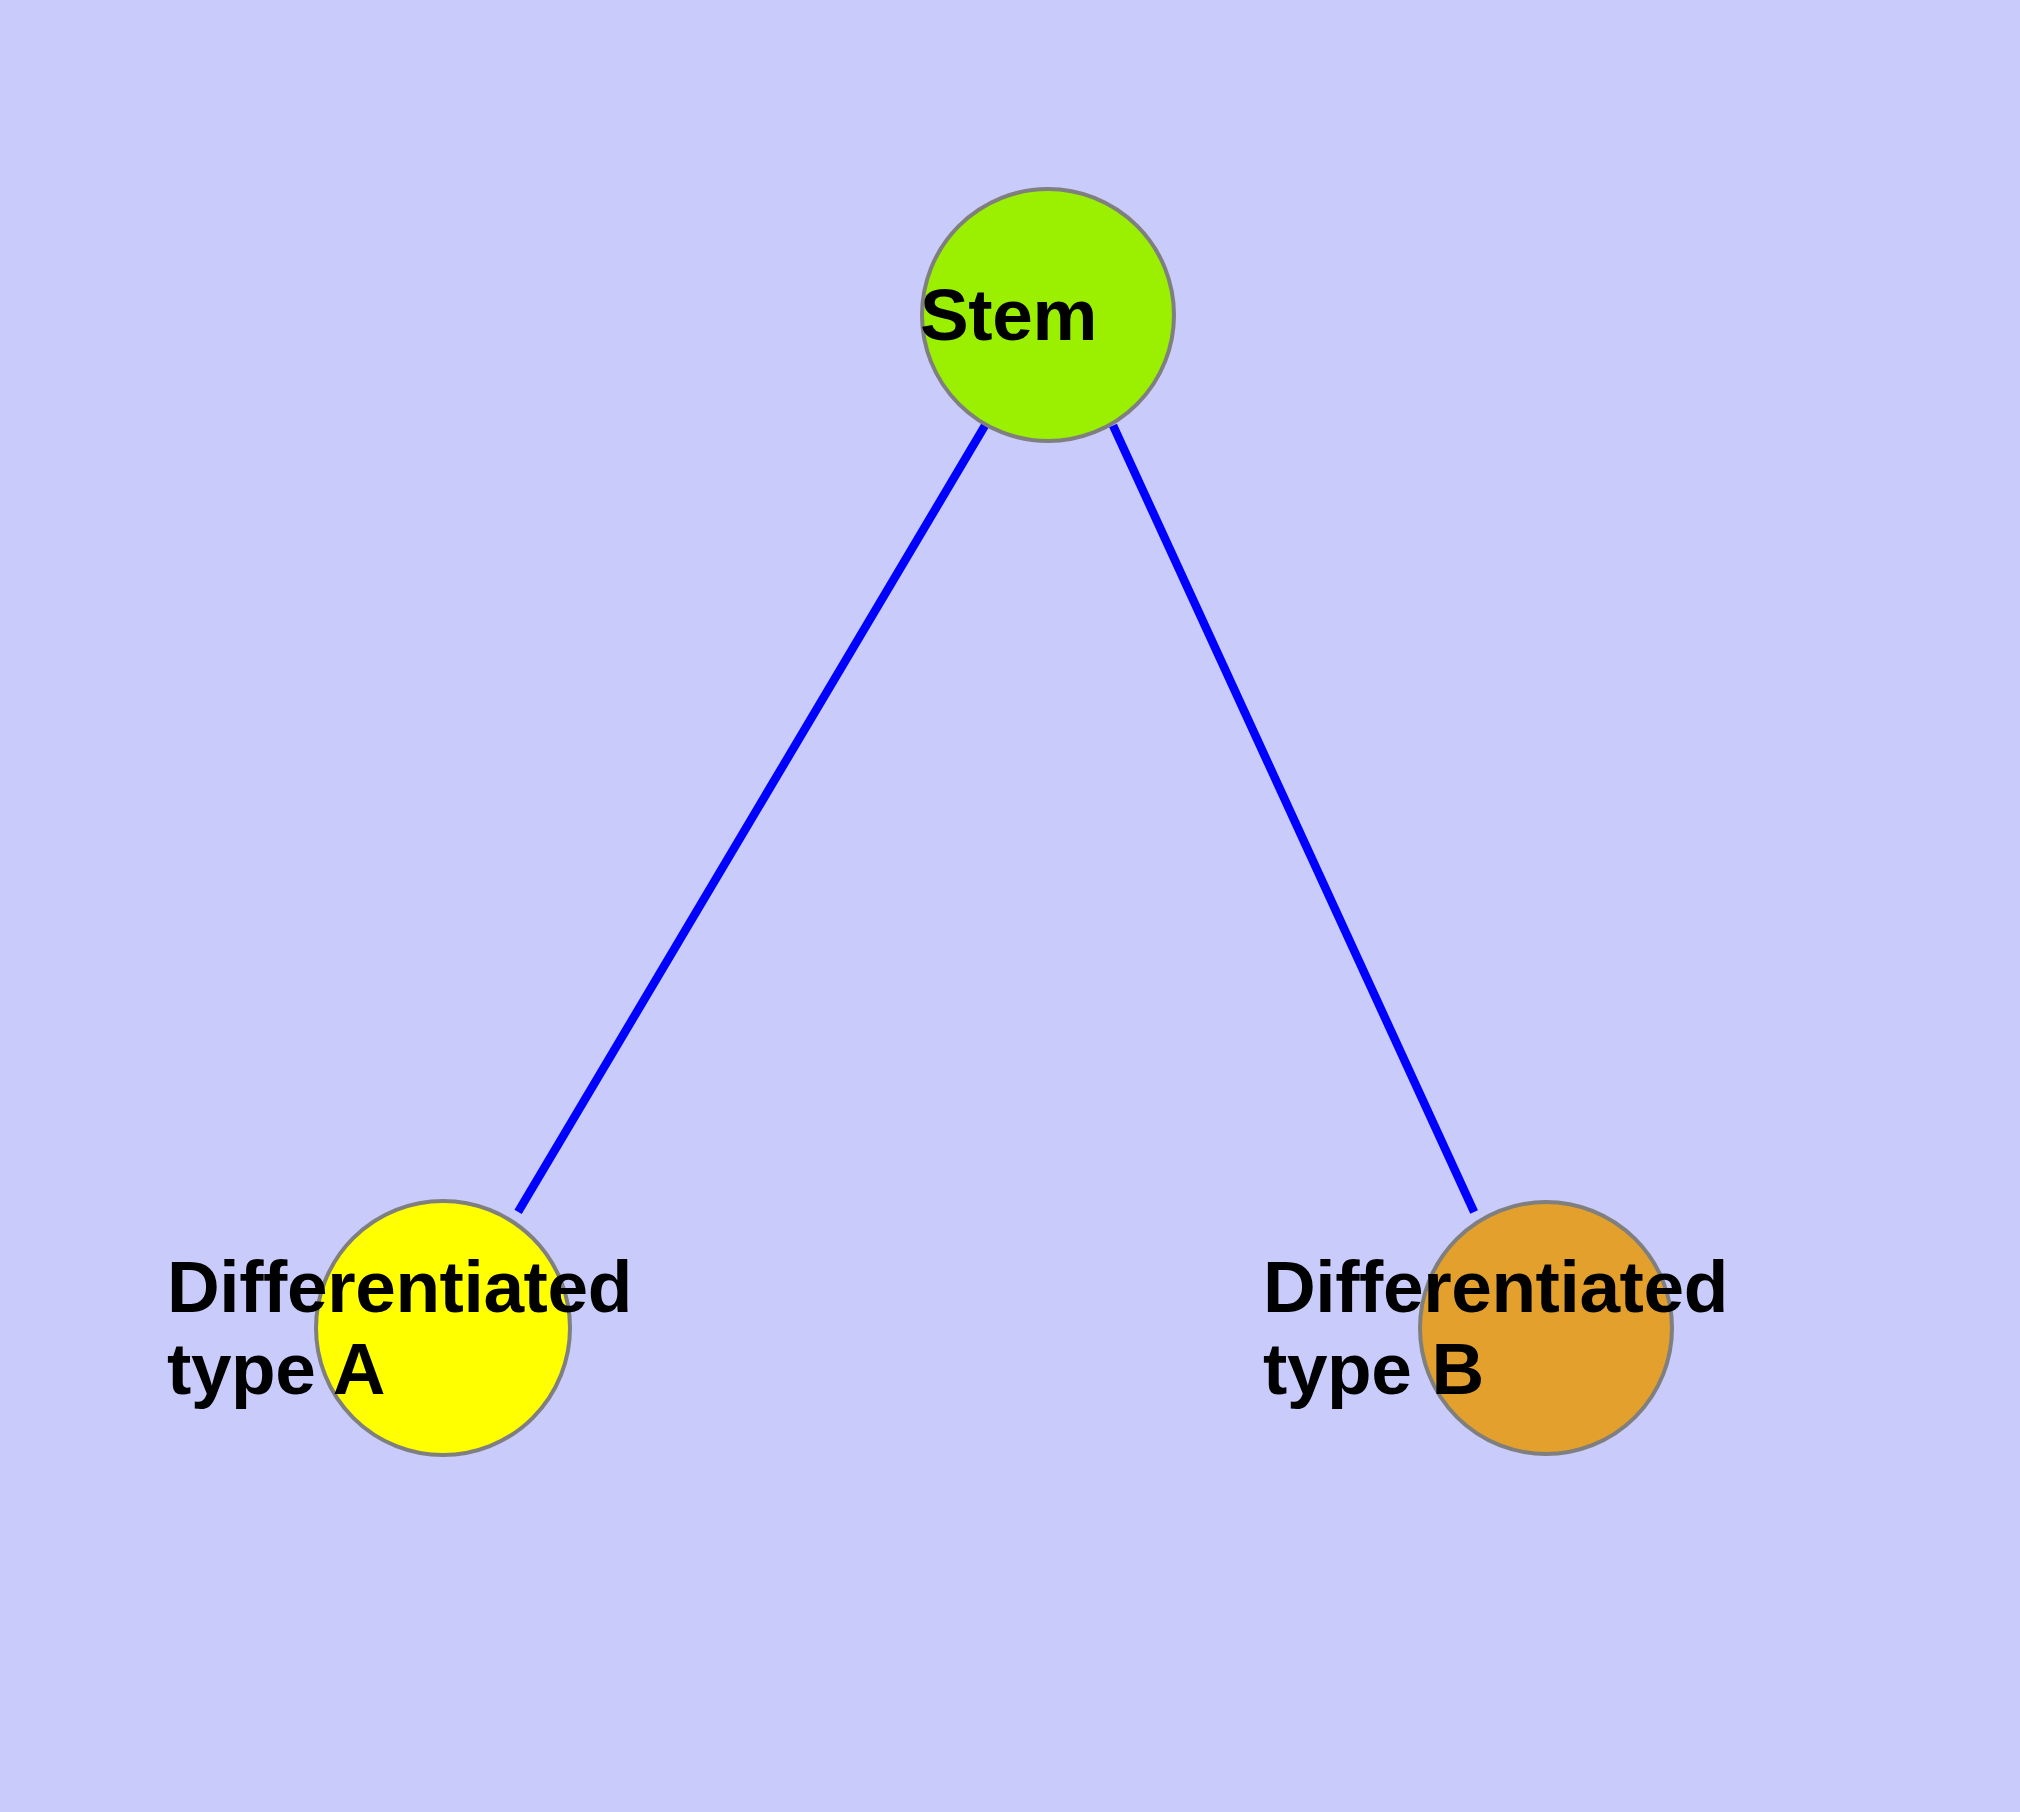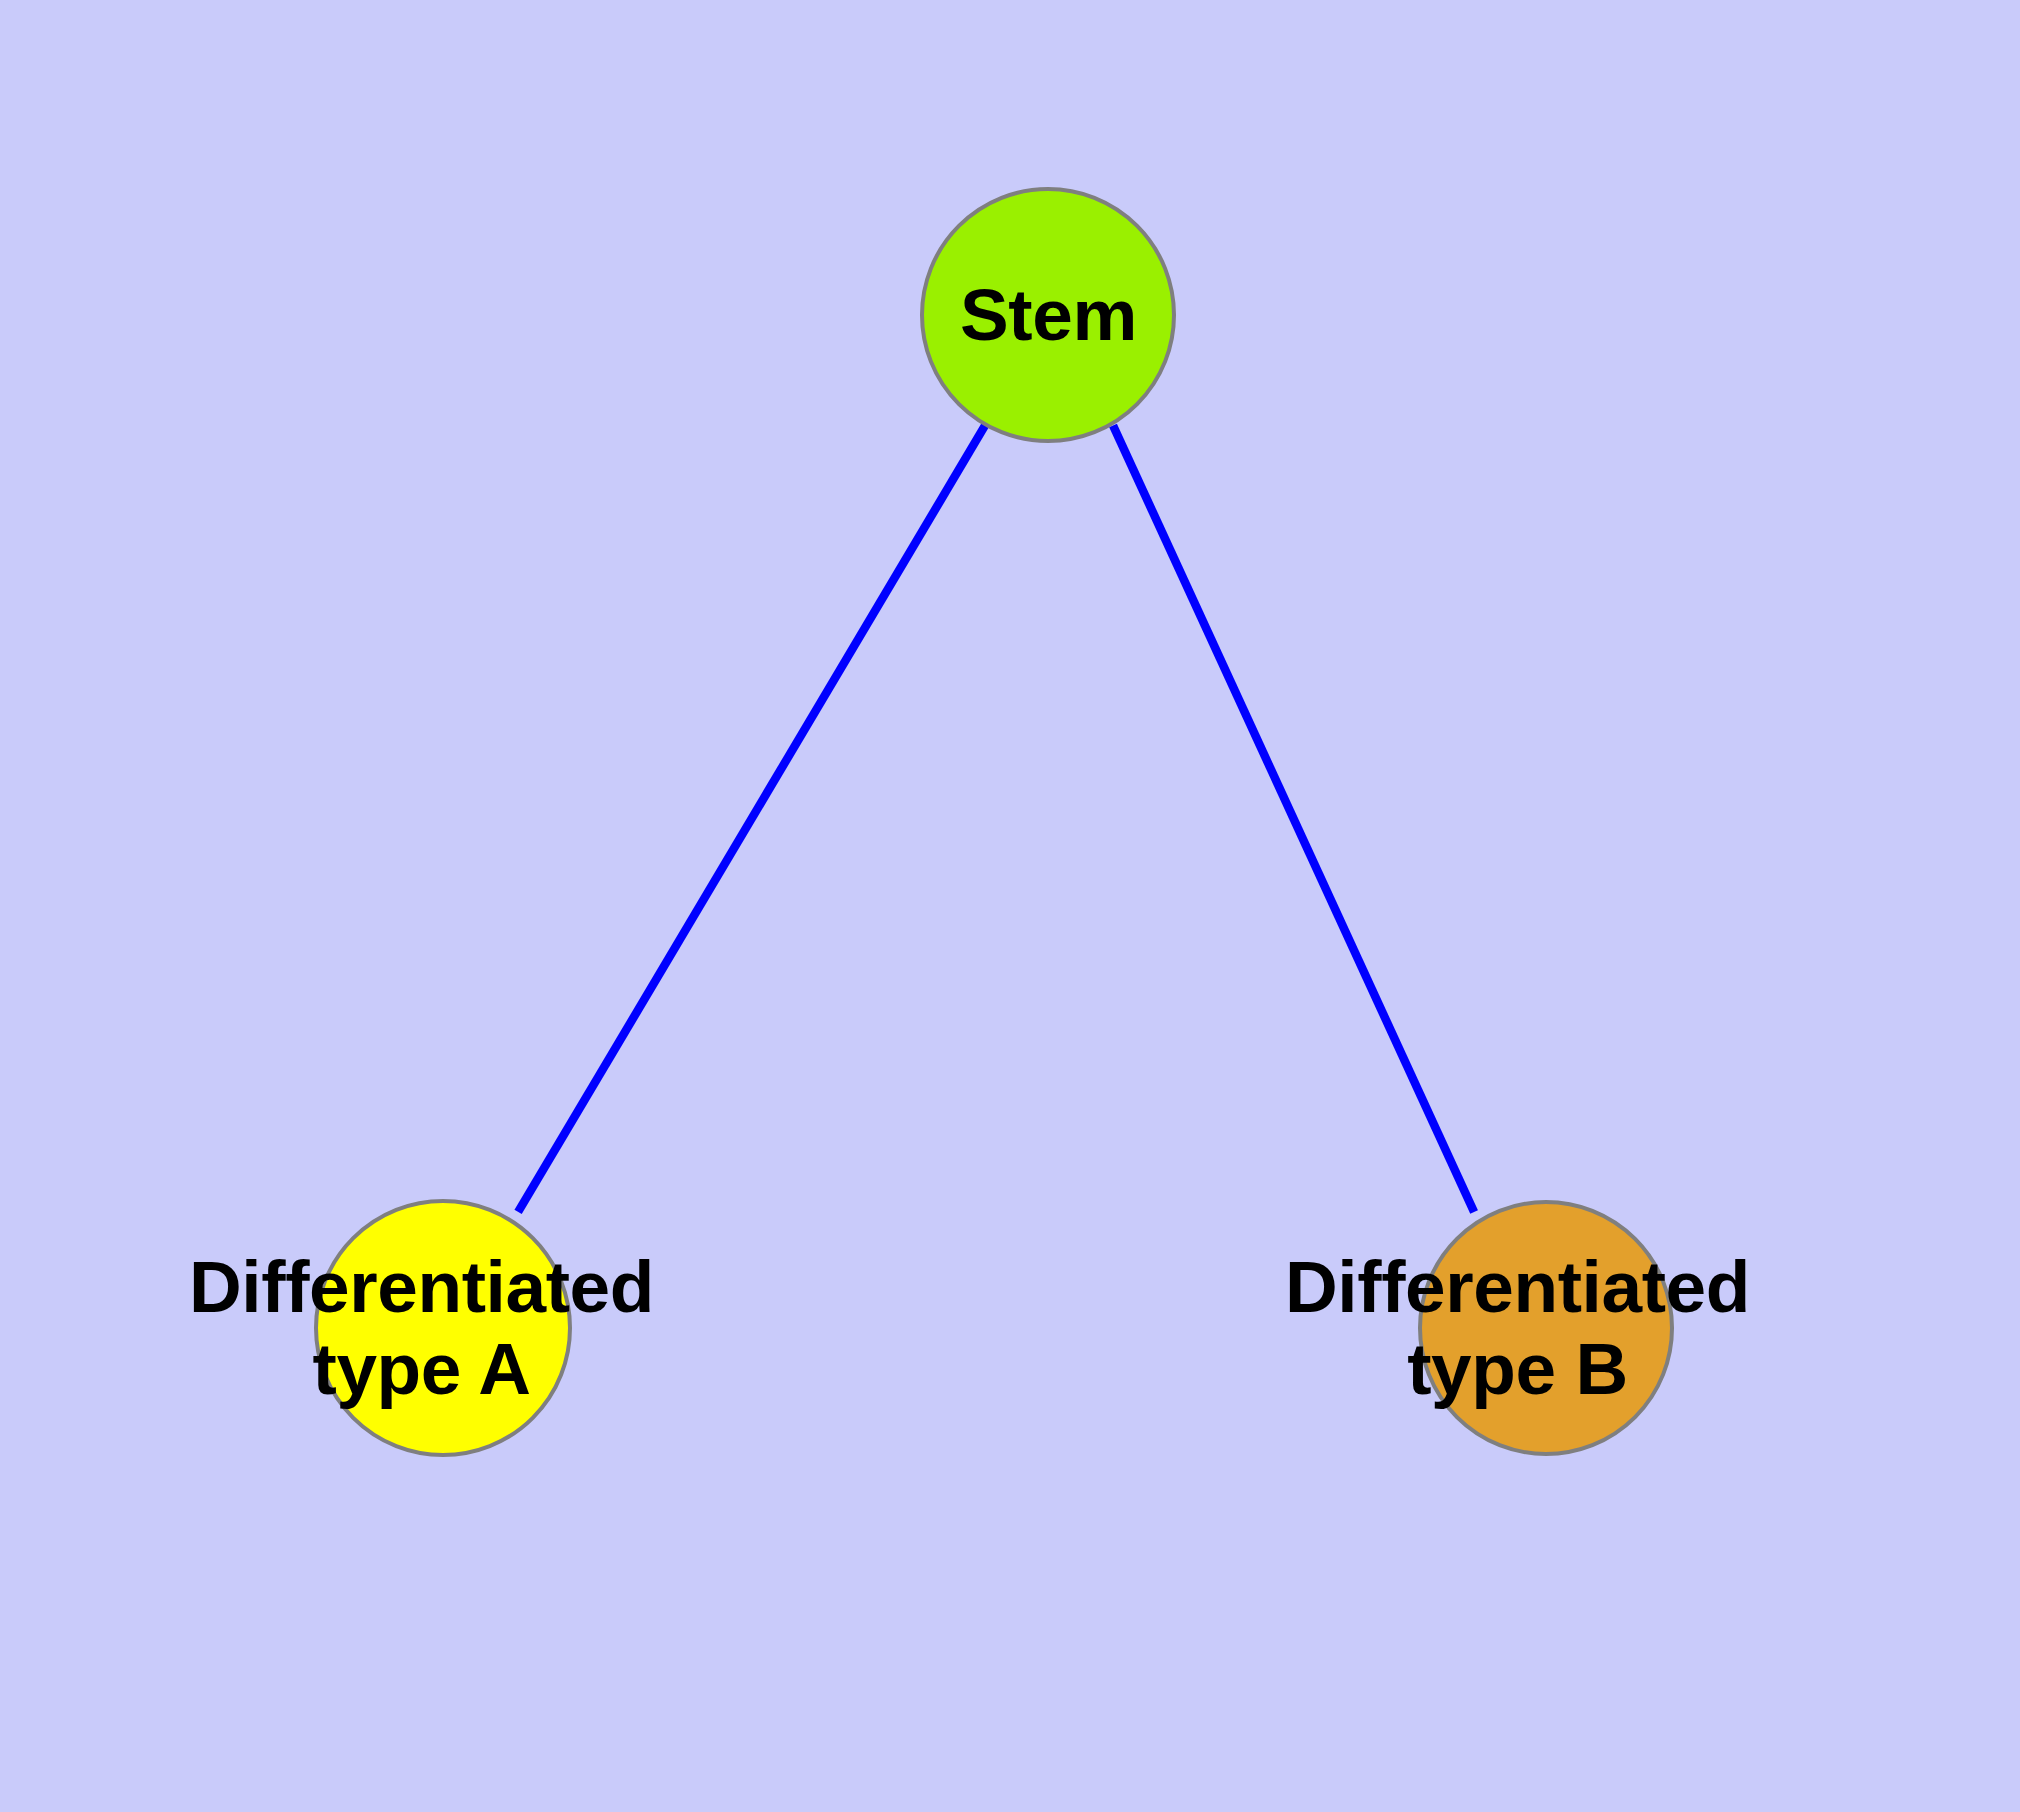--- a/index.html
+++ b/index.html
@@ -31,21 +31,20 @@
     position: absolute;
     border-radius: 50%;
     box-sizing: border-box;
     z-index: 2;
   }
   .node-label {
     position: absolute;
     z-index: 3;
     color: #000000;
     font-weight: bold;
-    text-align: center;
     white-space: pre;
     line-height: 1.12;
     letter-spacing: -0.4px;
   }
   #node-stem {
     left: 920px;
     top: 187px;
     width: 257px;
     height: 257px;
     background: #9af000;

